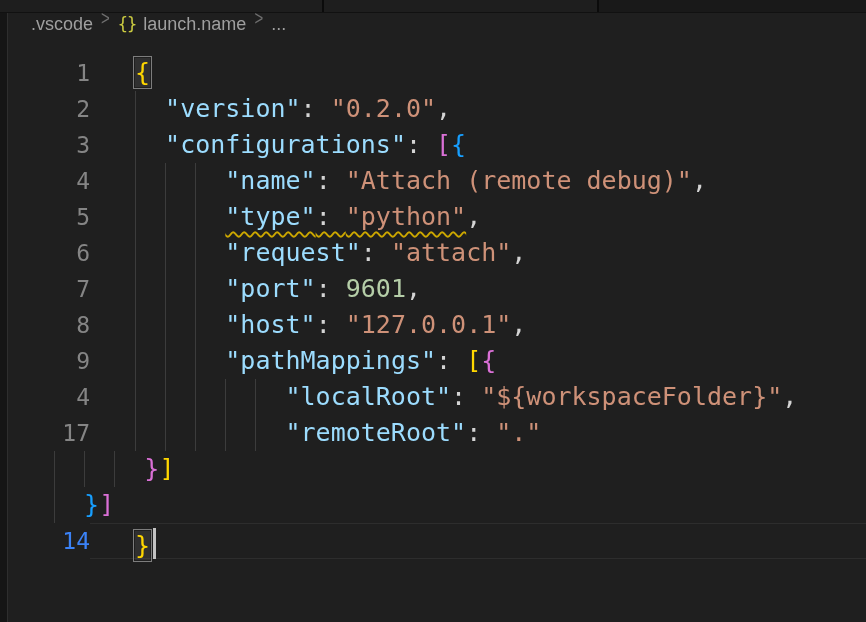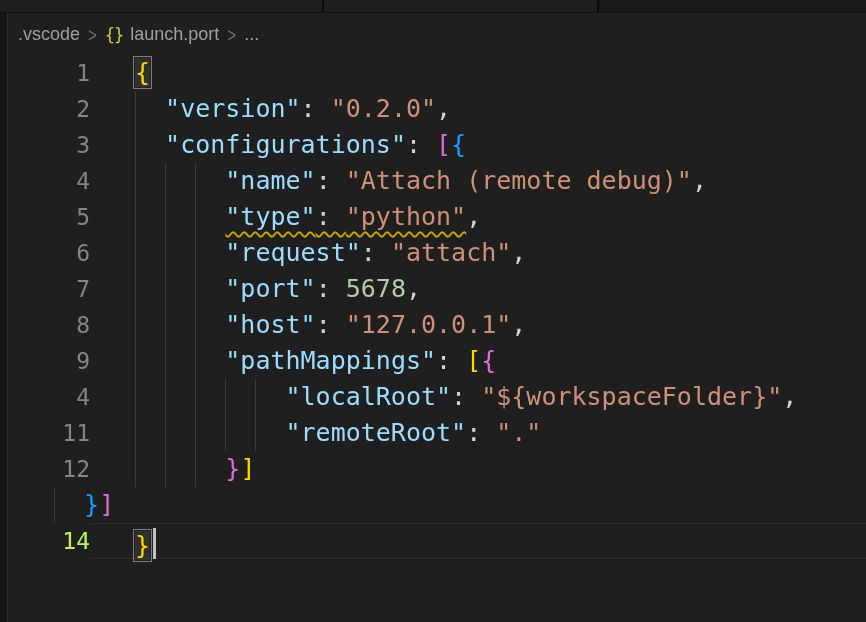--- a/index.html
+++ b/index.html
@@ -12,34 +12,34 @@
 
   
   .tabbar { position:absolute; left:0; top:0; width:866px; height:13px;
             background:#1b1b1b; border-bottom:1px solid #111111; display:flex; z-index:2; }
   .tab-seg { height:100%; background:#1e1e1e; border-right:2px solid #0b0b0b; }
   .tab-seg.t1 { width:324px; }
   .tab-seg.t2 { width:275px; }
   .tab-rest { flex:1; background:#191919; }
 
   
-  .breadcrumb { position:absolute; left:9px; top:14px; right:0; height:41px;
-                display:flex; align-items:center; padding-left:9px;
+  .breadcrumb { position:absolute; left:22px; top:14px; right:0; height:41px;
+                display:flex; padding-left:9px;
                 font-size:18px; color:#9f9f9f; background:#1f1f1f; z-index:2; }
   .breadcrumb .sep { color:#6f6f6f; font-size:15px; margin:0 8px; transform:scaleY(1.4);
                      display:inline-block; }
   .breadcrumb .json-icon { color:#cbcb41; font-family:"DejaVu Sans Mono", monospace;
                            font-size:17px; margin-right:7px; letter-spacing:-1px; }
 
   
   .editor { position:absolute; left:9px; top:55px; right:0; bottom:0; background:#1f1f1f; }
   .code-line { display:flex; height:36px; }
   .gutter { width:81px; text-align:right; flex:none;
             font:23px/36px "DejaVu Sans Mono", monospace; color:#858585; }
-  .code-line.active .gutter { color:#bef264; }
+  .code-line.active .gutter { color:#3b82f6; }
   .line-content { flex:1; white-space:pre; padding-left:45px;
                   font:25px/36px "DejaVu Sans Mono", monospace; color:#d4d4d4; }
   .code-line.active .line-content {
       box-shadow: inset 0 1px 0 #2d2d2d, inset 0 -1px 0 #2d2d2d; }
 
   
   .ind { display:inline-block; height:36px; vertical-align:top;
          background:repeating-linear-gradient(to right, #3c3c3c 0, #3c3c3c 1px, transparent 1px, transparent 2ch); }
   .key { color:#9cdcfe; }
   .str { color:#ce9178; }
@@ -64,21 +64,21 @@
 <div class="tabbar">
   <div class="tab-seg t1"></div>
   <div class="tab-seg t2"></div>
   <div class="tab-rest"></div>
 </div>
 
 <div class="breadcrumb">
   <span>.vscode</span>
   <span class="sep">&gt;</span>
   <span class="json-icon">{}</span>
-  <span>launch.port</span>
+  <span>launch.name</span>
   <span class="sep">&gt;</span>
   <span>...</span>
 </div>
 
 <div class="editor" id="editor">
     <div class="code-line">
       <div class="gutter">1</div>
       <div class="line-content"><span class="b1 bracket-box">{</span></div>
     </div>
     <div class="code-line">
@@ -96,40 +96,39 @@
     <div class="code-line">
       <div class="gutter">5</div>
       <div class="line-content"><span class="ind">      </span><span class="sq"><span class="key">"type"</span><span class="pun">: </span><span class="str">"python"</span></span><span class="pun">,</span></div>
     </div>
     <div class="code-line">
       <div class="gutter">6</div>
       <div class="line-content"><span class="ind">      </span><span class="key">"request"</span><span class="pun">: </span><span class="str">"attach"</span><span class="pun">,</span></div>
     </div>
     <div class="code-line">
       <div class="gutter">7</div>
-      <div class="line-content"><span class="ind">      </span><span class="key">"port"</span><span class="pun">: </span><span class="num">5678</span><span class="pun">,</span></div>
+      <div class="line-content"><span class="ind">      </span><span class="key">"port"</span><span class="pun">: </span><span class="num">9601</span><span class="pun">,</span></div>
     </div>
     <div class="code-line">
       <div class="gutter">8</div>
       <div class="line-content"><span class="ind">      </span><span class="key">"host"</span><span class="pun">: </span><span class="str">"127.0.0.1"</span><span class="pun">,</span></div>
     </div>
     <div class="code-line">
       <div class="gutter">9</div>
       <div class="line-content"><span class="ind">      </span><span class="key">"pathMappings"</span><span class="pun">: </span><span class="b1">[</span><span class="b2">{</span></div>
     </div>
     <div class="code-line">
       <div class="gutter">4</div>
       <div class="line-content"><span class="ind">          </span><span class="key">"localRoot"</span><span class="pun">: </span><span class="str">"${workspaceFolder}"</span><span class="pun">,</span></div>
     </div>
     <div class="code-line">
-      <div class="gutter">11</div>
+      <div class="gutter">17</div>
       <div class="line-content"><span class="ind">          </span><span class="key">"remoteRoot"</span><span class="pun">: </span><span class="str">"."</span></div>
     </div>
     <div class="code-line">
-      <div class="gutter">12</div>
       <div class="line-content"><span class="ind">      </span><span class="b2">}</span><span class="b1">]</span></div>
     </div>
     <div class="code-line">
       <div class="line-content"><span class="ind">  </span><span class="b3">}</span><span class="b2">]</span></div>
     </div>
     <div class="code-line active">
       <div class="gutter">14</div>
       <div class="line-content"><span class="b1 bracket-box">}</span><span class="cursor"></span></div>
     </div>
   </div>

